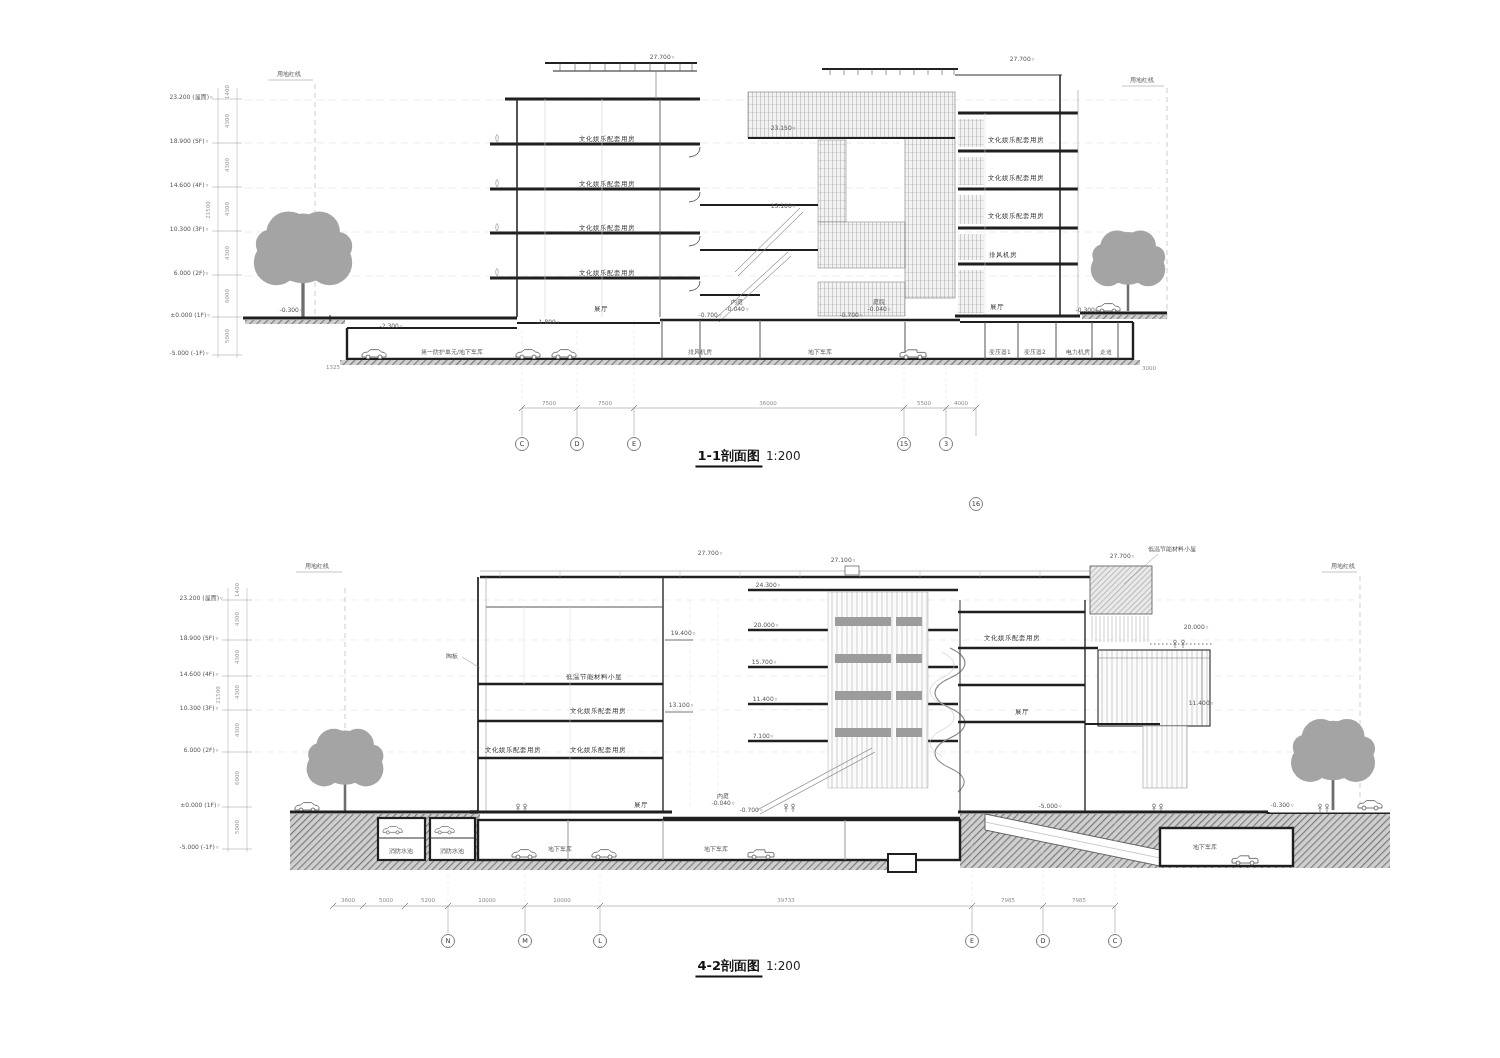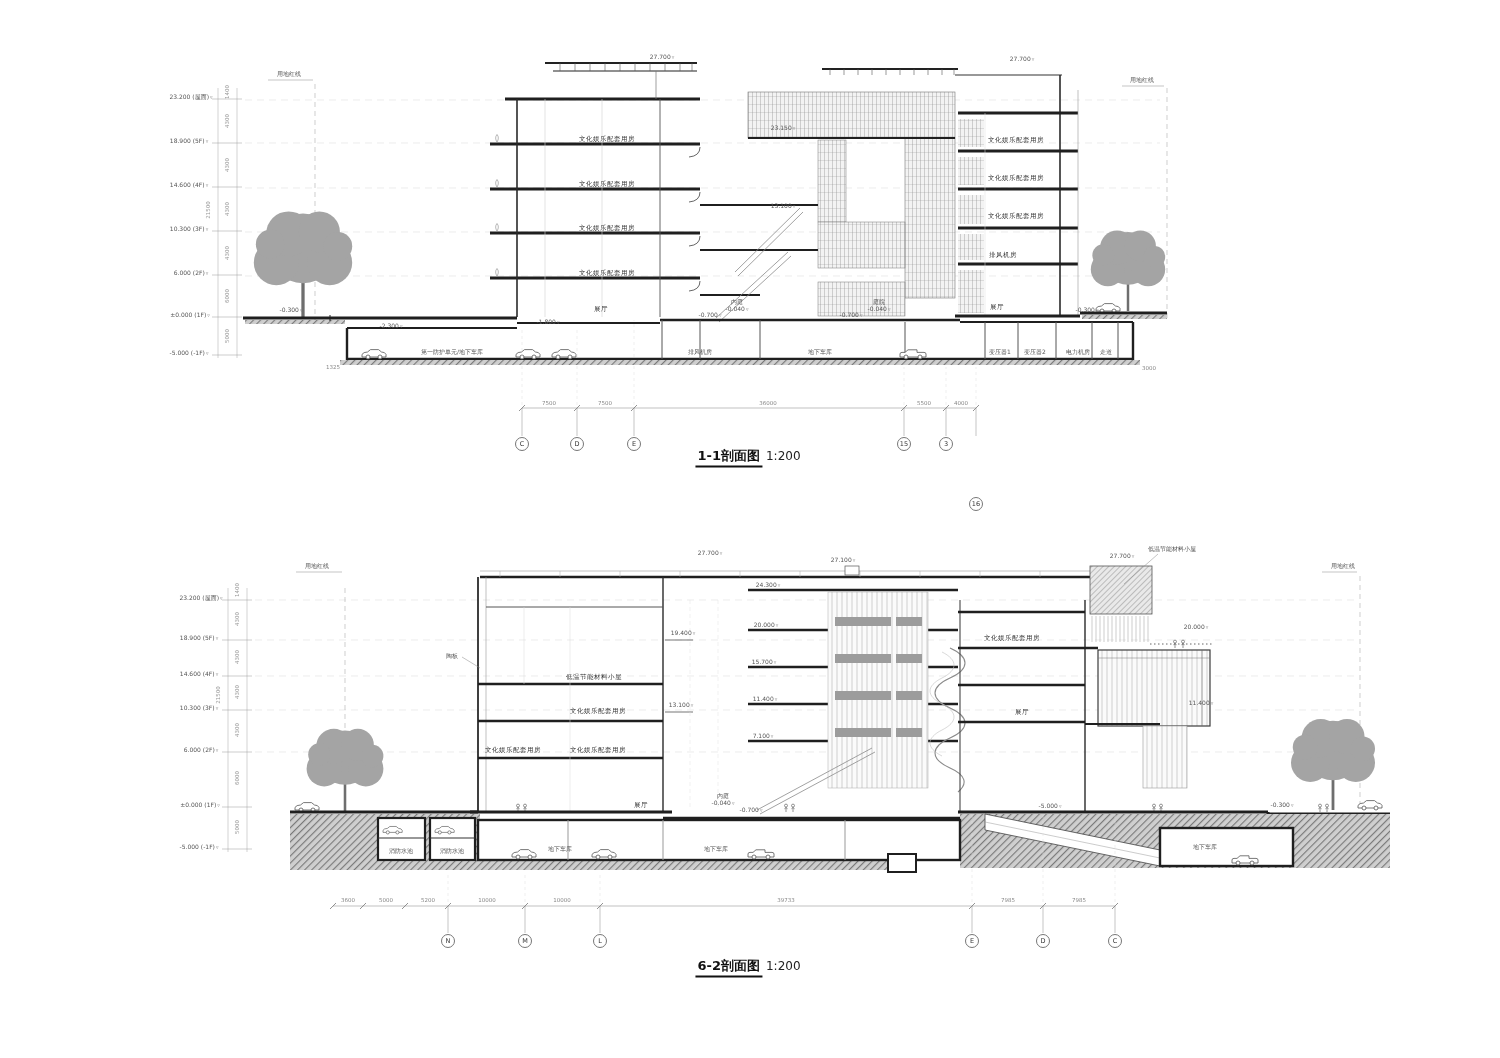--- a/index.html
+++ b/index.html
@@ -380,17 +380,17 @@
       <div class="lbl bub" style="left: 972px; top: 941px;">E</div>
       <div class="lbl bub" style="left: 1043px; top: 941px;">D</div>
       <div class="lbl bub" style="left: 1115px; top: 941px;">C</div>
     </div>
 
 <div class="titlewrap" style="left:748px;top:457px;">
   <span class="title">1-1剖面图</span>
   <span class="scale">1:200</span>
 </div>
 <div class="titlewrap" style="left:748px;top:967px;">
-  <span class="title">6-2剖面图</span>
+  <span class="title">4-2剖面图</span>
   <span class="scale">1:200</span>
 </div>
 
 </div>
 
 </body></html>

